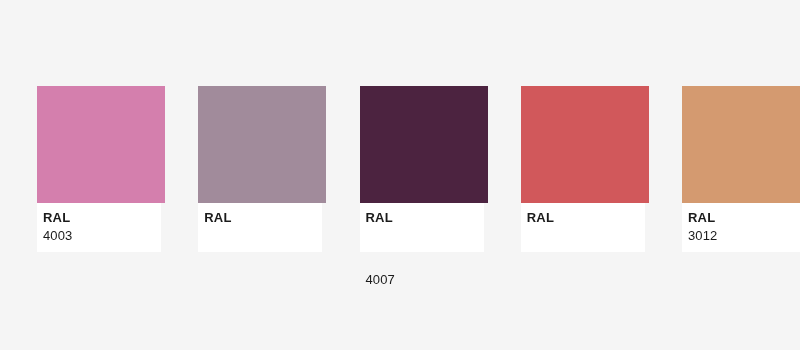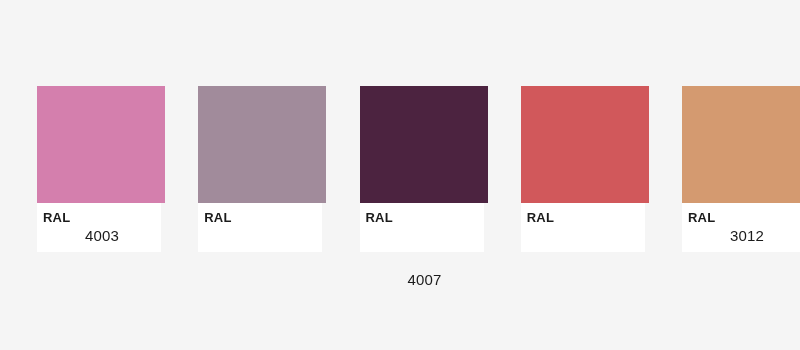--- a/index.html
+++ b/index.html
@@ -69,28 +69,27 @@
     font-size: 13px;
     line-height: 15px;
     font-weight: 600;
     color: #1b1b1b;
     letter-spacing: 0.2px;
     white-space: nowrap;
   }
 
   .swatch-code {
     font-family: "Liberation Sans", sans-serif;
-    font-size: 15px;
+    font-size: 13px;
     line-height: 15px;
     font-weight: 400;
     color: #1b1b1b;
     letter-spacing: 0.1px;
     margin-top: 3px;
     white-space: nowrap;
-    text-align: center;
   }
 </style>
 </head>
 <body style="background-color: rgb(245, 245, 245);">
 
 <div class="palette-board">
 
   <div class="swatch-row">
 
     <div class="swatch-card">

